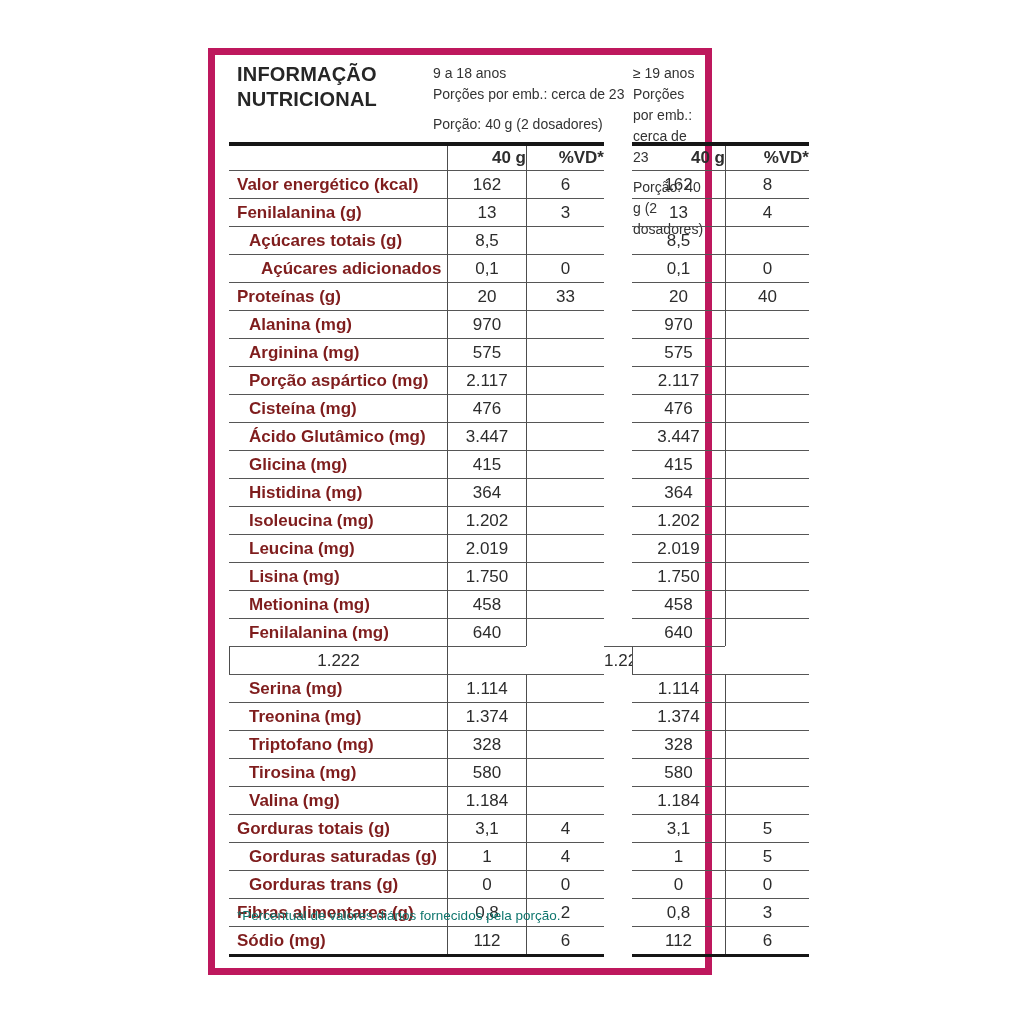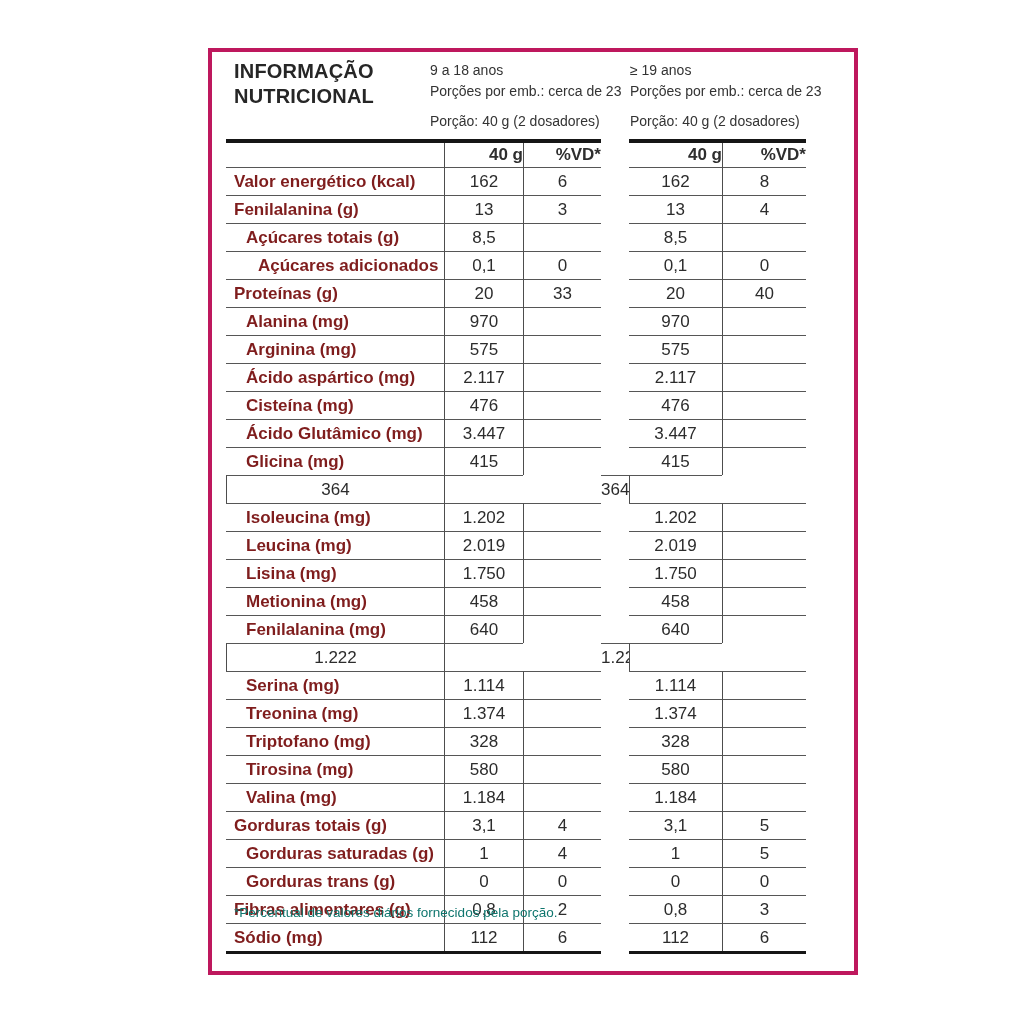--- a/index.html
+++ b/index.html
@@ -14,23 +14,23 @@
     height: 1024px;
     background: #ffffff;
     color: #2e2e2e;
     overflow: hidden;
   }
   
   #label-box {
     position: absolute;
     left: 208px;
     top: 48px;
-    width: 650px;
+    width: 504px;
     height: 927px;
-    border: 4px solid #be185d;
+    border: 7px solid #be185d;
     background: #ffffff;
     box-sizing: border-box;
   }
   
   #title {
     position: absolute;
     left: 22px;
     top: 7px;
     font-size: 20px;
     font-weight: bold;
@@ -200,21 +200,21 @@
           </div>
           <div class="grid-row data-row">
             <div class="cell c-label hl ind-1">Arginina (mg)</div>
             <div class="cell c-val hl vl-left">575</div>
             <div class="cell c-val hl vl-left"></div>
             <div class="cell"></div>
             <div class="cell c-val hl">575</div>
             <div class="cell c-val hl vl-left"></div>
           </div>
           <div class="grid-row data-row">
-            <div class="cell c-label hl ind-1">Ácido aspártico (mg)</div>
+            <div class="cell c-label hl ind-1">Porção aspártico (mg)</div>
             <div class="cell c-val hl vl-left">2.117</div>
             <div class="cell c-val hl vl-left"></div>
             <div class="cell"></div>
             <div class="cell c-val hl">2.117</div>
             <div class="cell c-val hl vl-left"></div>
           </div>
           <div class="grid-row data-row">
             <div class="cell c-label hl ind-1">Cisteína (mg)</div>
             <div class="cell c-val hl vl-left">476</div>
             <div class="cell c-val hl vl-left"></div>
@@ -232,20 +232,21 @@
           </div>
           <div class="grid-row data-row">
             <div class="cell c-label hl ind-1">Glicina (mg)</div>
             <div class="cell c-val hl vl-left">415</div>
             <div class="cell c-val hl vl-left"></div>
             <div class="cell"></div>
             <div class="cell c-val hl">415</div>
             <div class="cell c-val hl vl-left"></div>
           </div>
           <div class="grid-row data-row">
+            <div class="cell c-label hl ind-1">Histidina (mg)</div>
             <div class="cell c-val hl vl-left">364</div>
             <div class="cell c-val hl vl-left"></div>
             <div class="cell"></div>
             <div class="cell c-val hl">364</div>
             <div class="cell c-val hl vl-left"></div>
           </div>
           <div class="grid-row data-row">
             <div class="cell c-label hl ind-1">Isoleucina (mg)</div>
             <div class="cell c-val hl vl-left">1.202</div>
             <div class="cell c-val hl vl-left"></div>

